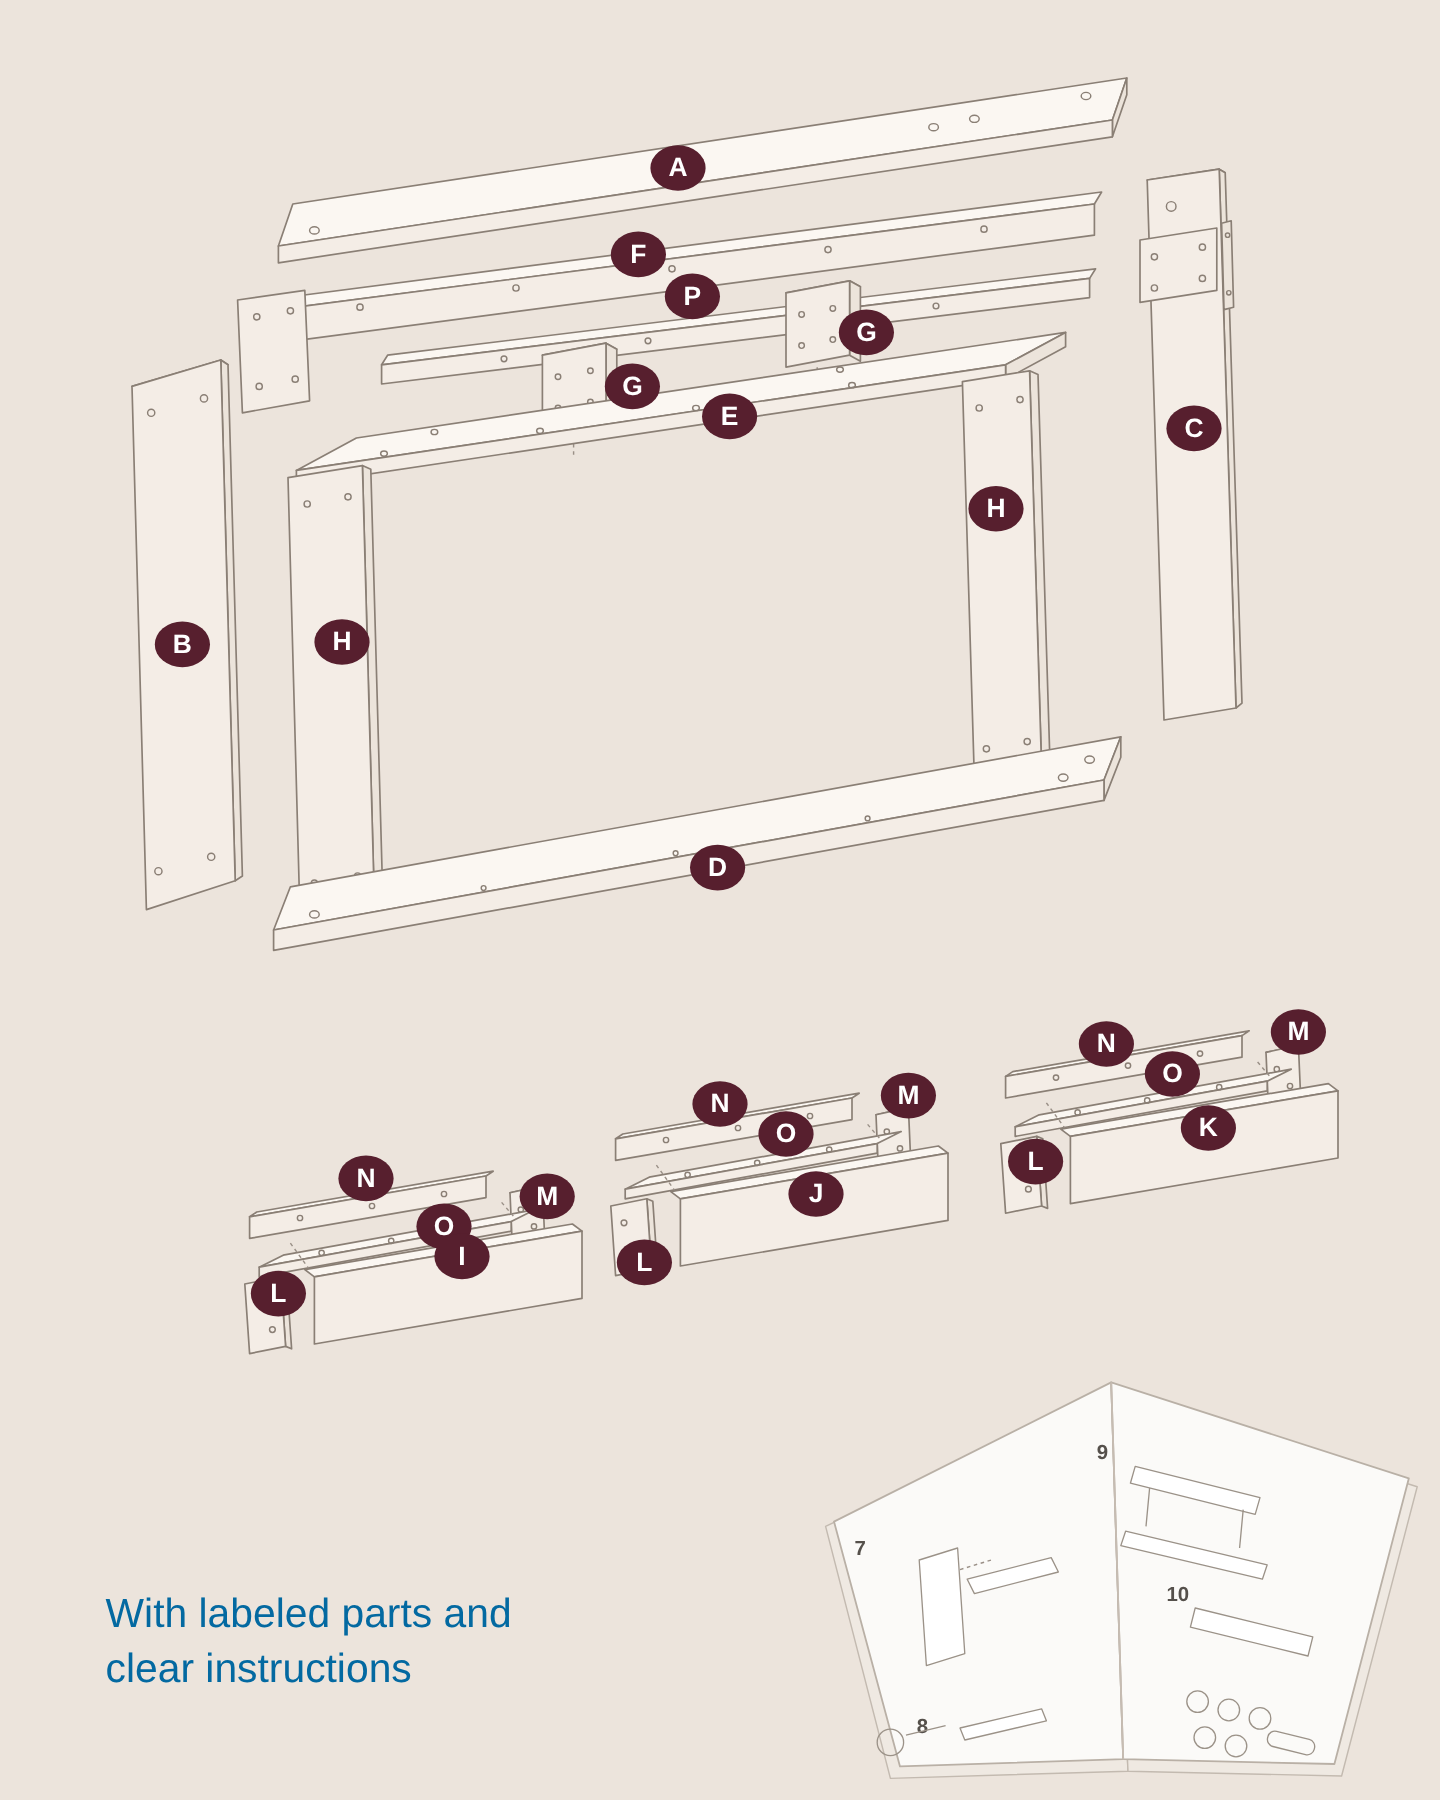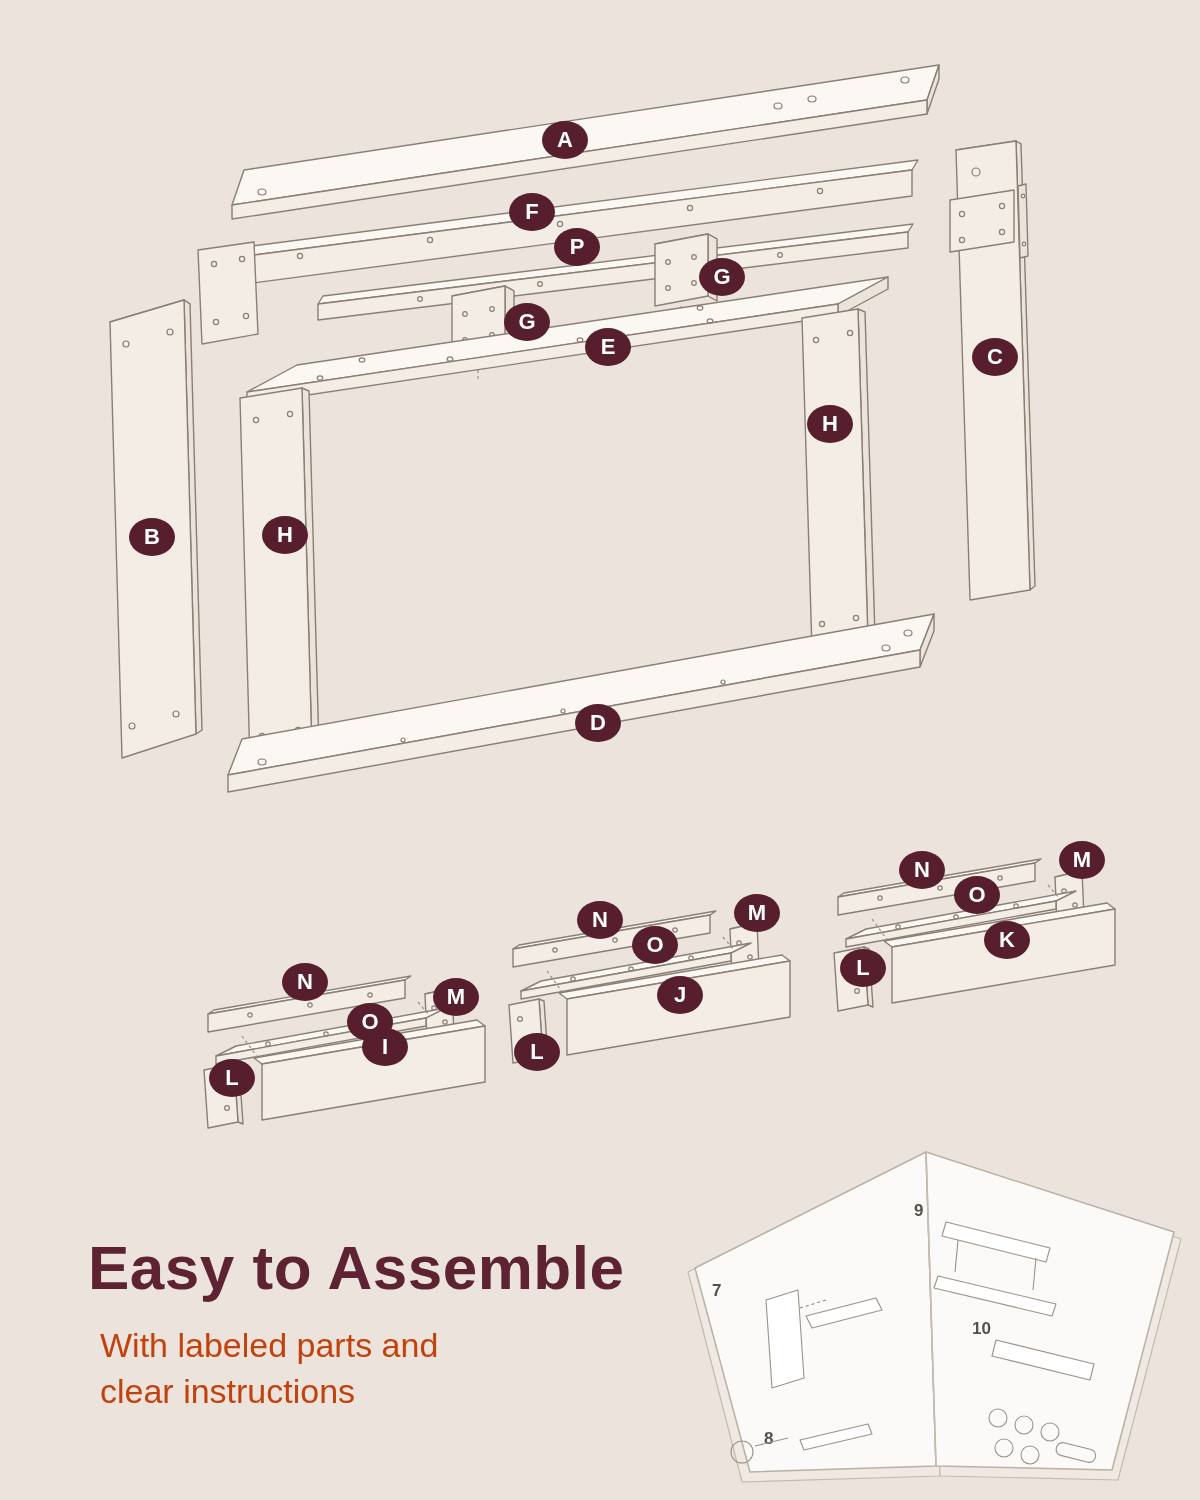--- a/index.html
+++ b/index.html
@@ -31,22 +31,22 @@
     background:#571f2e; border-radius:50%;
     color:#ffffff; display:flex; align-items:center; justify-content:center;
     font-size:22px; font-weight:bold; line-height:1;
   }
 
   .headline {
     position:absolute; left:88px; top:1232px;
     font-size:62px; font-weight:600; color:#5e2333; letter-spacing:0.5px;
   }
   .subheadline {
-    position:absolute; left:100px; top:1322px; width:420px;
-    font-size:34px; line-height:1.36; color:#c2410c;
+    position:absolute; left:88px; top:1322px; width:420px;
+    font-size:34px; line-height:1.36; color:#0369a1;
   }
 </style>
 </head>
 <body>
 
 <div class="canvas">
 
   <svg width="1200" height="1500" viewBox="0 0 1200 1500">
 
     <g>
@@ -270,16 +270,15 @@
   <div class="badge" style="left:757px;top:913px">M</div>
   <div class="badge" style="left:680px;top:995px">J</div>
   <div class="badge" style="left:537px;top:1052px">L</div>
 
   <div class="badge" style="left:922px;top:870px">N</div>
   <div class="badge" style="left:977px;top:895px">O</div>
   <div class="badge" style="left:1082px;top:860px">M</div>
   <div class="badge" style="left:1007px;top:940px">K</div>
   <div class="badge" style="left:863px;top:968px">L</div>
 
-  <div class="headline">Easy to Assemble</div>
   <div class="subheadline">With labeled parts and clear instructions</div>
 
 </div>
 
 </body></html>

